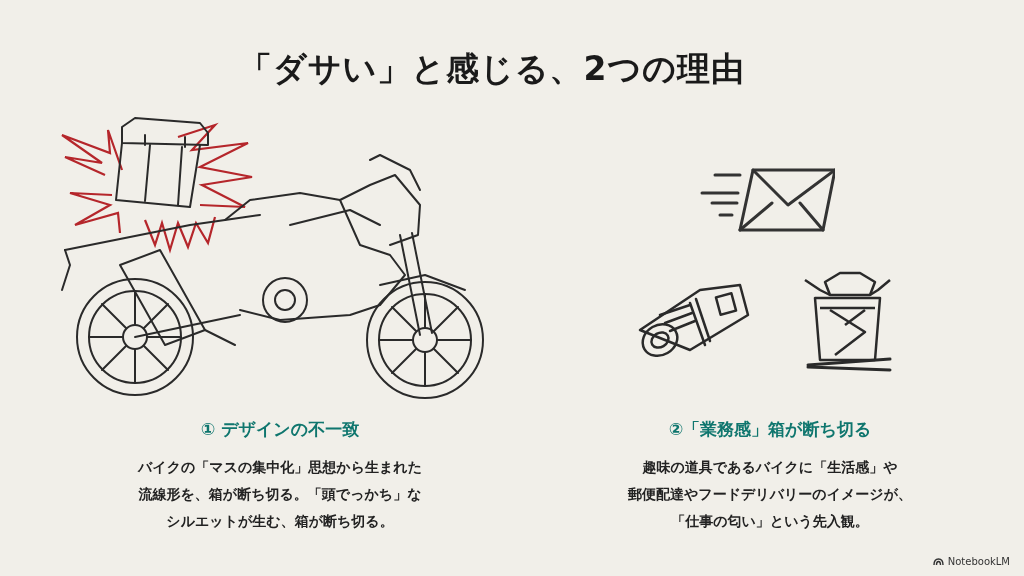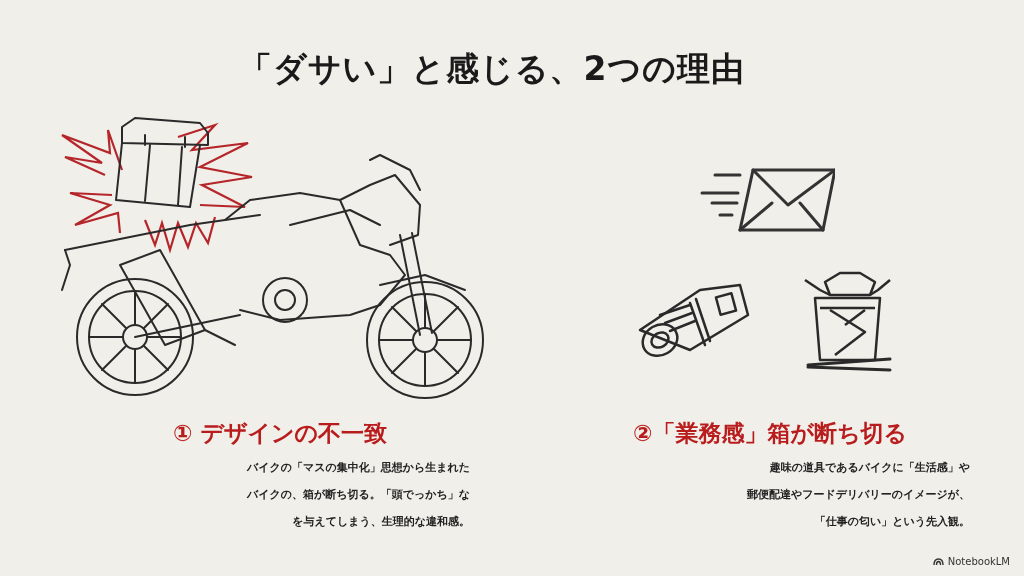--- a/index.html
+++ b/index.html
@@ -10,24 +10,24 @@
       color:#1c1c1c;
       position:relative;
     }
     .title {
       position:absolute; left:0; top:47px; width:984px;
       text-align:center; font-size:33px; font-weight:bold;
       letter-spacing:1px; color:#1a1a1a;
     }
     .illus { position:absolute; }
     .col-heading {
-      position:absolute; font-size:23px; font-weight:bold; text-align:center; color:#b91c1c;
+      position:absolute; font-size:17px; font-weight:bold; text-align:center; color:#0f766e;
     }
     .col-body {
-      position:absolute; font-size:11px; font-weight:bold; line-height:27px; text-align:right; color:#222;
+      position:absolute; font-size:14px; font-weight:bold; line-height:27px; text-align:center; color:#222;
     }
     .col-body div { white-space:nowrap; }
     .brand {
       position:absolute; right:14px; bottom:9px; font-size:10px; color:#333;
       display:flex; align-items:center; gap:4px;
     }
   </style>
 </head>
 <body>
 
@@ -116,22 +116,22 @@
 
 <svg class="illus" style="left:805px;top:355px" width="90" height="20" viewBox="0 0 90 20">
   <g fill="none" stroke="#2a2a2a" stroke-width="3" stroke-linecap="round">
     <path d="M3,10 L85,4 M3,12 L85,15"></path>
   </g>
 </svg>
 
 <div class="col-heading" style="left:90px;top:418px;width:380px">① デザインの不一致</div>
 <div class="col-body" style="left:90px;top:454px;width:380px">
   <div>バイクの「マスの集中化」思想から生まれた</div>
-  <div>バイクの、箱が断ち切る。「頭でっかち」な</div>
-  <div>を与えてしまう、生理的な違和感。</div>
+  <div>流線形を、箱が断ち切る。「頭でっかち」な</div>
+  <div>シルエットが生む、箱が断ち切る。</div>
 </div>
 
 <div class="col-heading" style="left:570px;top:418px;width:400px">②「業務感」箱が断ち切る</div>
 <div class="col-body" style="left:570px;top:454px;width:400px">
   <div>趣味の道具であるバイクに「生活感」や</div>
   <div>郵便配達やフードデリバリーのイメージが、</div>
   <div>「仕事の匂い」という先入観。</div>
 </div>
 
 <div class="brand">

